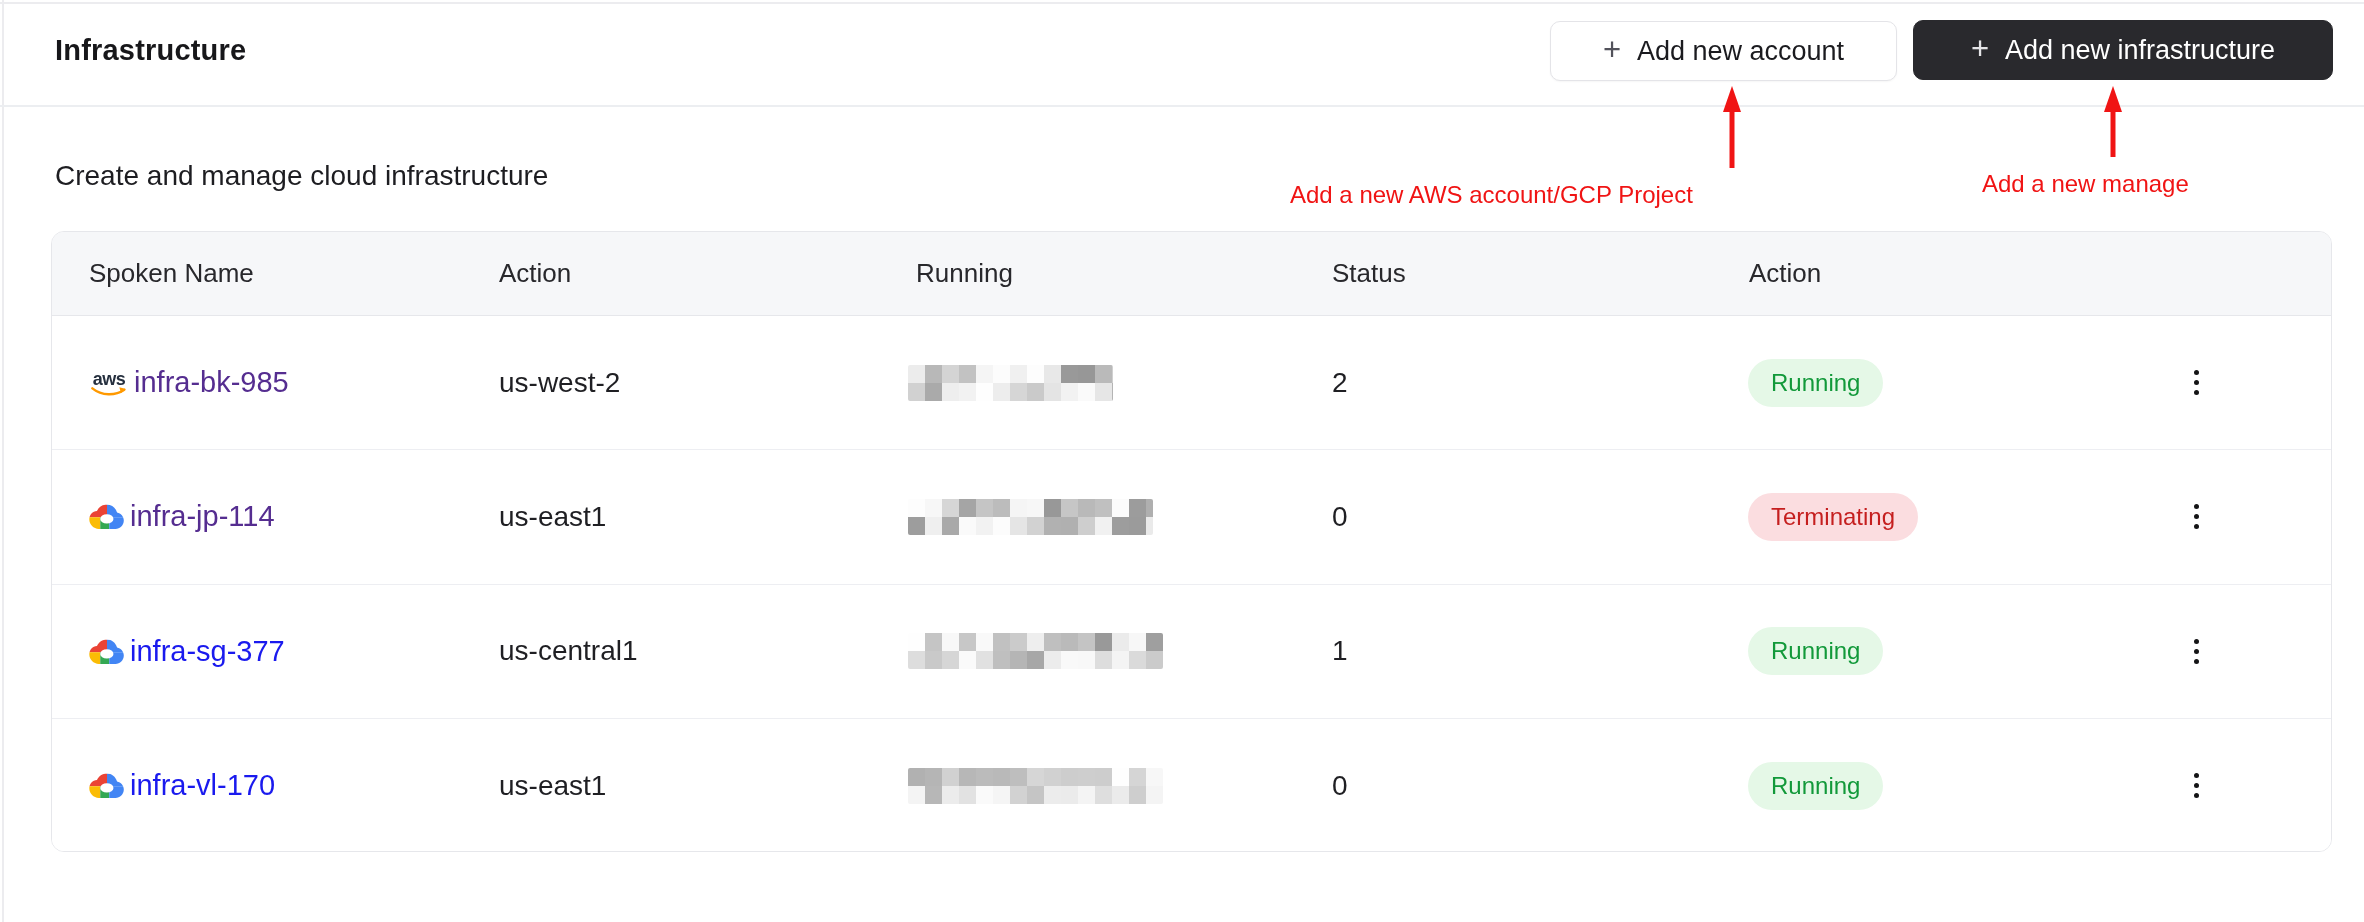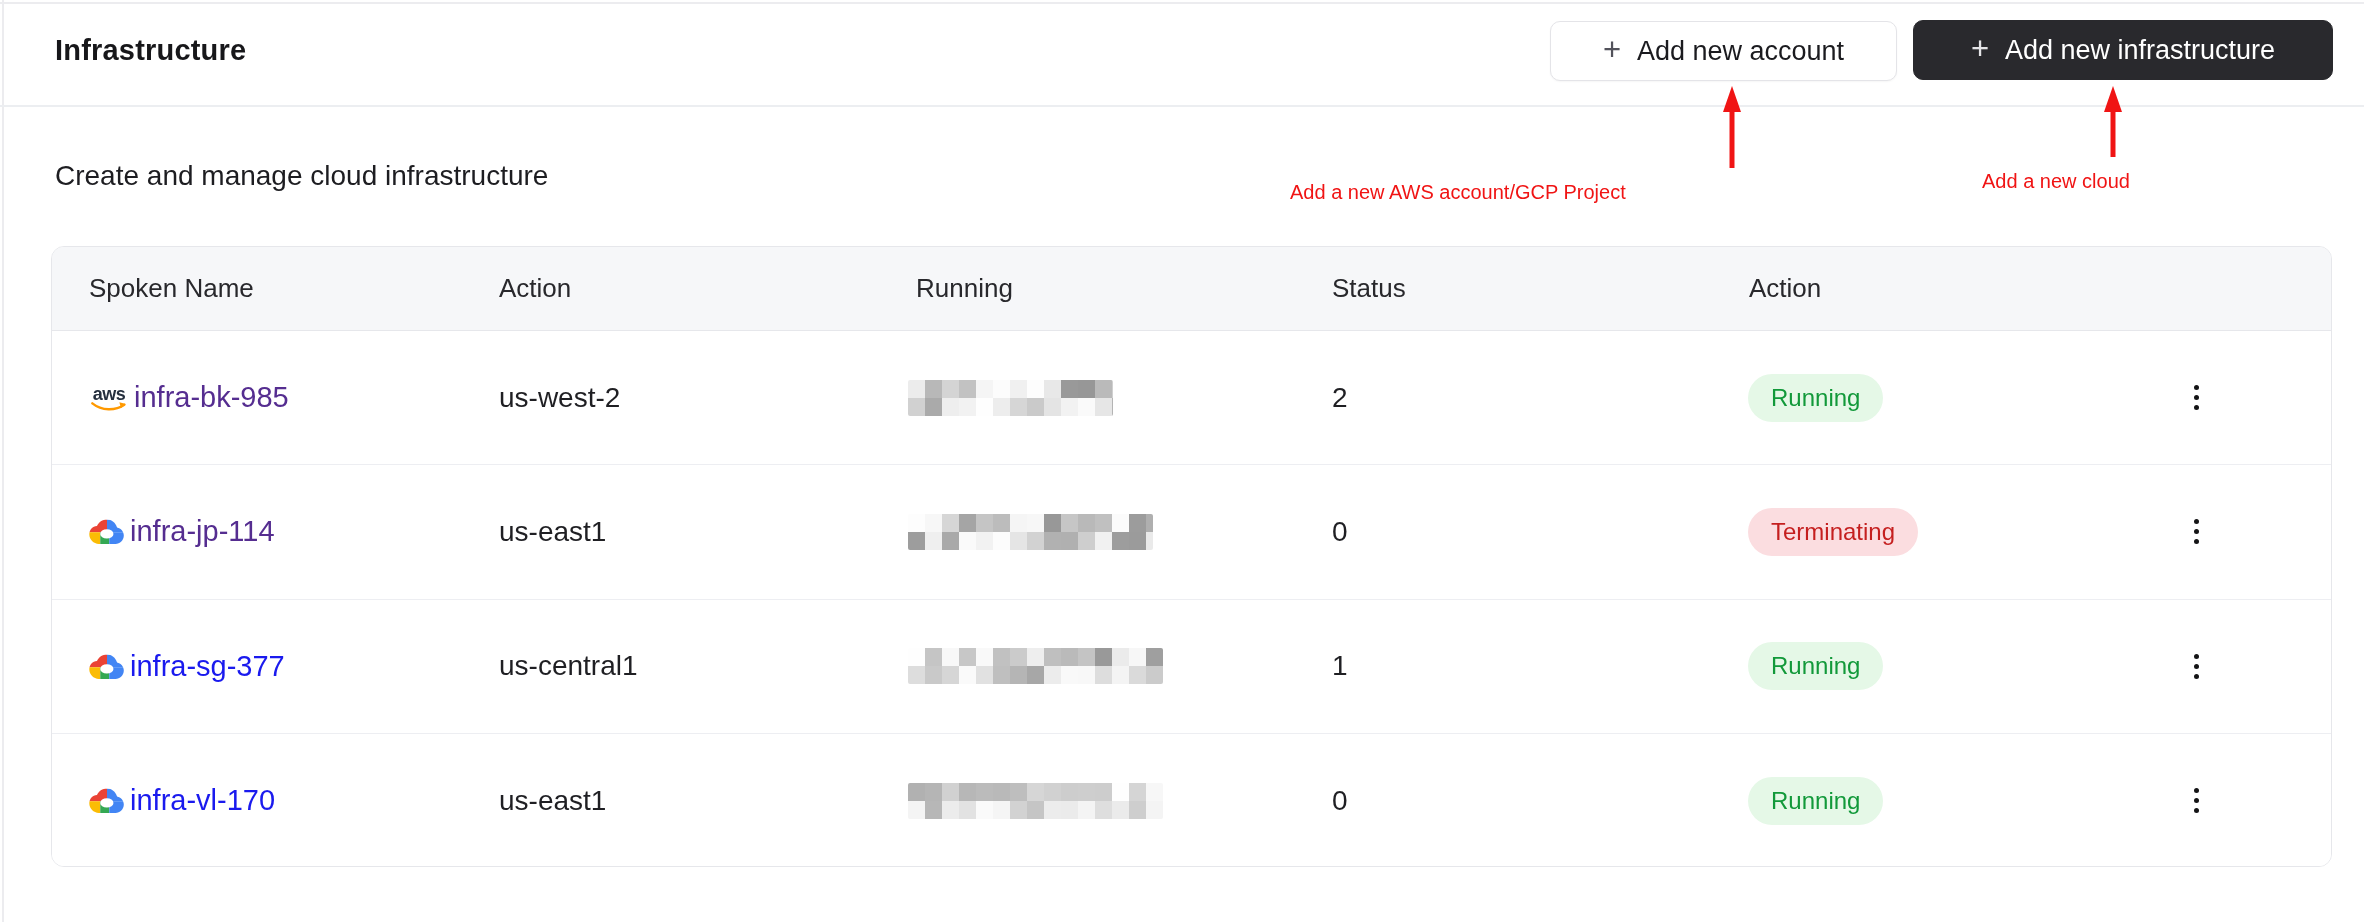--- a/index.html
+++ b/index.html
@@ -20,28 +20,28 @@
 
   .btn { position:absolute; height:60px; border-radius:10px; display:flex; align-items:center;
          justify-content:center; gap:16px; font-size:27px; font-weight:500; cursor:pointer; }
   .btn .plus { font-size:31px; font-weight:400; line-height:1; margin-top:-3px; }
   .btn-secondary { left:1550px; top:21px; width:347px; background:#ffffff;
     border:1.5px solid #e4e4e8; color:#1b1b1f; box-shadow:0 1px 2px rgba(0,0,0,.04); }
   .btn-secondary .plus { color:#52525b; }
   .btn-primary { left:1913px; top:20px; width:420px; background:#29292d; border:1.5px solid #29292d; color:#ffffff; }
   .btn-primary .plus { color:#e4e4e7; }
 
-  .annotation-text { position:absolute; font-size:20px; color:#f01414; white-space:nowrap; }
+  .annotation-text { position:absolute; font-size:24px; color:#f01414; white-space:nowrap; }
   .ann1 { left:1290px; top:181px; }
   .ann2 { left:1982px; top:170px; }
   .arrows { position:absolute; left:0; top:0; width:2364px; height:922px; pointer-events:none; }
 
   .table-card {
     position:absolute; left:51px; top:231px; width:2281px; height:621px;
-    border:1.5px solid #e6e7eb; border-radius:13px; background:#fff; overflow:hidden;margin-top:15px;
+    border:1.5px solid #e6e7eb; border-radius:13px; background:#fff; overflow:hidden;
   }
   .grid-row {
     display:grid; grid-template-columns:410px 417px 416px 417px 414px 1fr;
     padding-left:37px; align-items:center;
   }
   .thead { height:84px; background:#f6f7f9; border-bottom:1.5px solid #e6e7eb; }
   .th { font-size:26px; font-weight:500; color:#28282c; }
   .trow { height:134.25px; border-bottom:1.5px solid #edeef2; background:#fff; }
   .trow:last-child { border-bottom:none; }
   .td { font-size:28px; color:#1f1f23; display:flex; align-items:center; }
@@ -96,21 +96,21 @@
     <line x1="1732" y1="168" x2="1732" y2="108" stroke="#f01414" stroke-width="5"></line>
     <polygon points="1732,86 1741,112 1723,112" fill="#f01414"></polygon>
   </g>
   <g>
     <line x1="2113" y1="157" x2="2113" y2="108" stroke="#f01414" stroke-width="5"></line>
     <polygon points="2113,86 2122,112 2104,112" fill="#f01414"></polygon>
   </g>
 </svg>
 
 <div class="annotation-text ann1">Add a new AWS account/GCP Project</div>
-<div class="annotation-text ann2">Add a new cloud</div>
+<div class="annotation-text ann2">Add a new manage</div>
 
 <div class="table-card">
   <div class="grid-row thead" id="thead">
       <div class="th">Spoken Name</div>
       <div class="th">Action</div>
       <div class="th">Running</div>
       <div class="th">Status</div>
       <div class="th">Action</div>
     </div>
   <div id="tbody">

